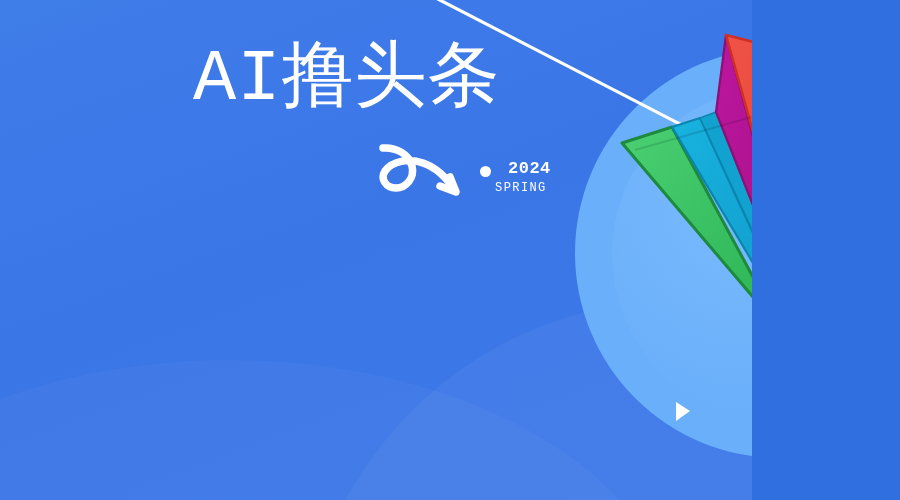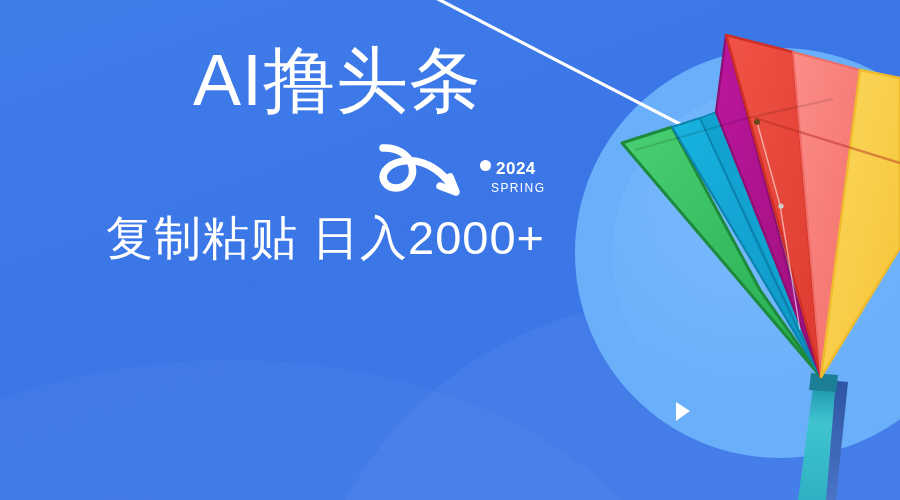--- a/index.html
+++ b/index.html
@@ -2,24 +2,24 @@
 <html><head>
 <meta charset="utf-8">
 <style>
   html, body {
     margin: 0;
     padding: 0;
     background: #2f6fe0;
   }
   #poster {
     position: relative;
-    width: 900px;
+    width: 752px;
     height: 500px;
     overflow: hidden;
-    font-family: Liberation Sans, sans-serif;
+    font-family: Liberation Mono, monospace;
     background: linear-gradient(160deg, #3f7de9 0%, #3b76e7 45%, #3d79e8 100%);
   }
 
   
   .bg-circle-big {
     position: absolute;
     left: 575px;
     top: 48px;
     width: 410px;
     height: 410px;
@@ -101,22 +101,22 @@
   
   .badge {
     position: absolute;
     left: 480px;
     top: 160px;
     text-align: center;
     color: #ffffff;
   }
   .badge-top {
     display: flex;
-    align-items: flex-start;
-    gap: 5px;
+    align-items: flex-end;
+    gap: 17px;
   }
   .badge-dot {
     width: 11px;
     height: 11px;
     border-radius: 50%;
     background: #ffffff;
     flex: 0 0 auto;
   }
   .badge-year {
     font-size: 17px;
@@ -232,15 +232,14 @@
   <div class="headline">AI撸头条</div>
 
   <div class="badge">
     <div class="badge-top">
       <span class="badge-dot"></span>
       <span class="badge-year">2024</span>
     </div>
     <div class="badge-season">SPRING</div>
   </div>
 
-  <div class="line2">复制粘贴  日入2000+</div>
 
 </div>
 
 </body></html>

